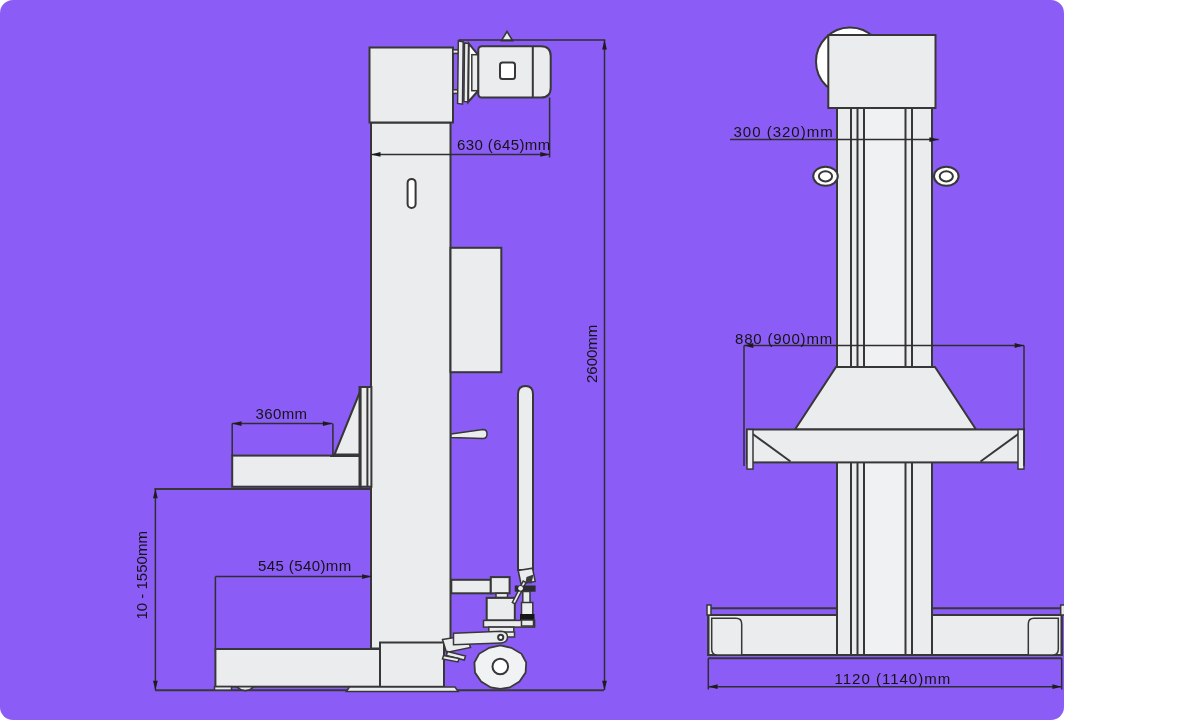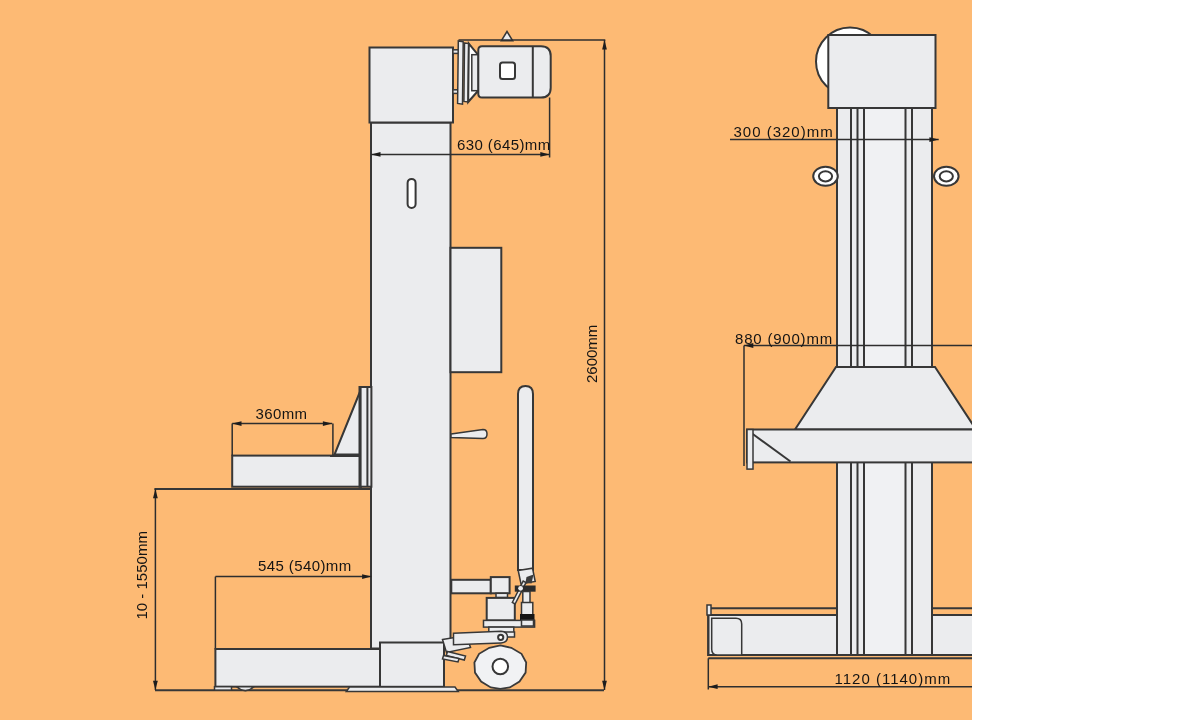--- a/index.html
+++ b/index.html
@@ -1,16 +1,16 @@
 <!DOCTYPE html>
 <html><head>
 <meta charset="utf-8">
 <style>
   html,body{margin:0;padding:0;background:#fff;}
-  .wrap{width:972px;height:720px;position:relative;overflow:hidden;background:#fdba74;}
+  .wrap{width:1064px;height:720px;position:relative;overflow:hidden;background:#8b5cf6;border-radius:13px;}
   svg{display:block;filter:blur(0.32px);}
   .g{fill:#ebecee;stroke:#373737;stroke-width:2;}
   .g2{fill:#ebecee;stroke:#373737;stroke-width:1.5;}
   .w{fill:#ffffff;stroke:#373737;stroke-width:2;}
   .ln{stroke:#373737;stroke-width:2;fill:none;}
   .dm{stroke:#2e2e2e;stroke-width:1.5;fill:none;}
   .ar{fill:#1d1d1d;stroke:none;}
   .t{font-family:"Liberation Sans",sans-serif;font-size:15px;fill:#141414;}
 </style>
 </head>

